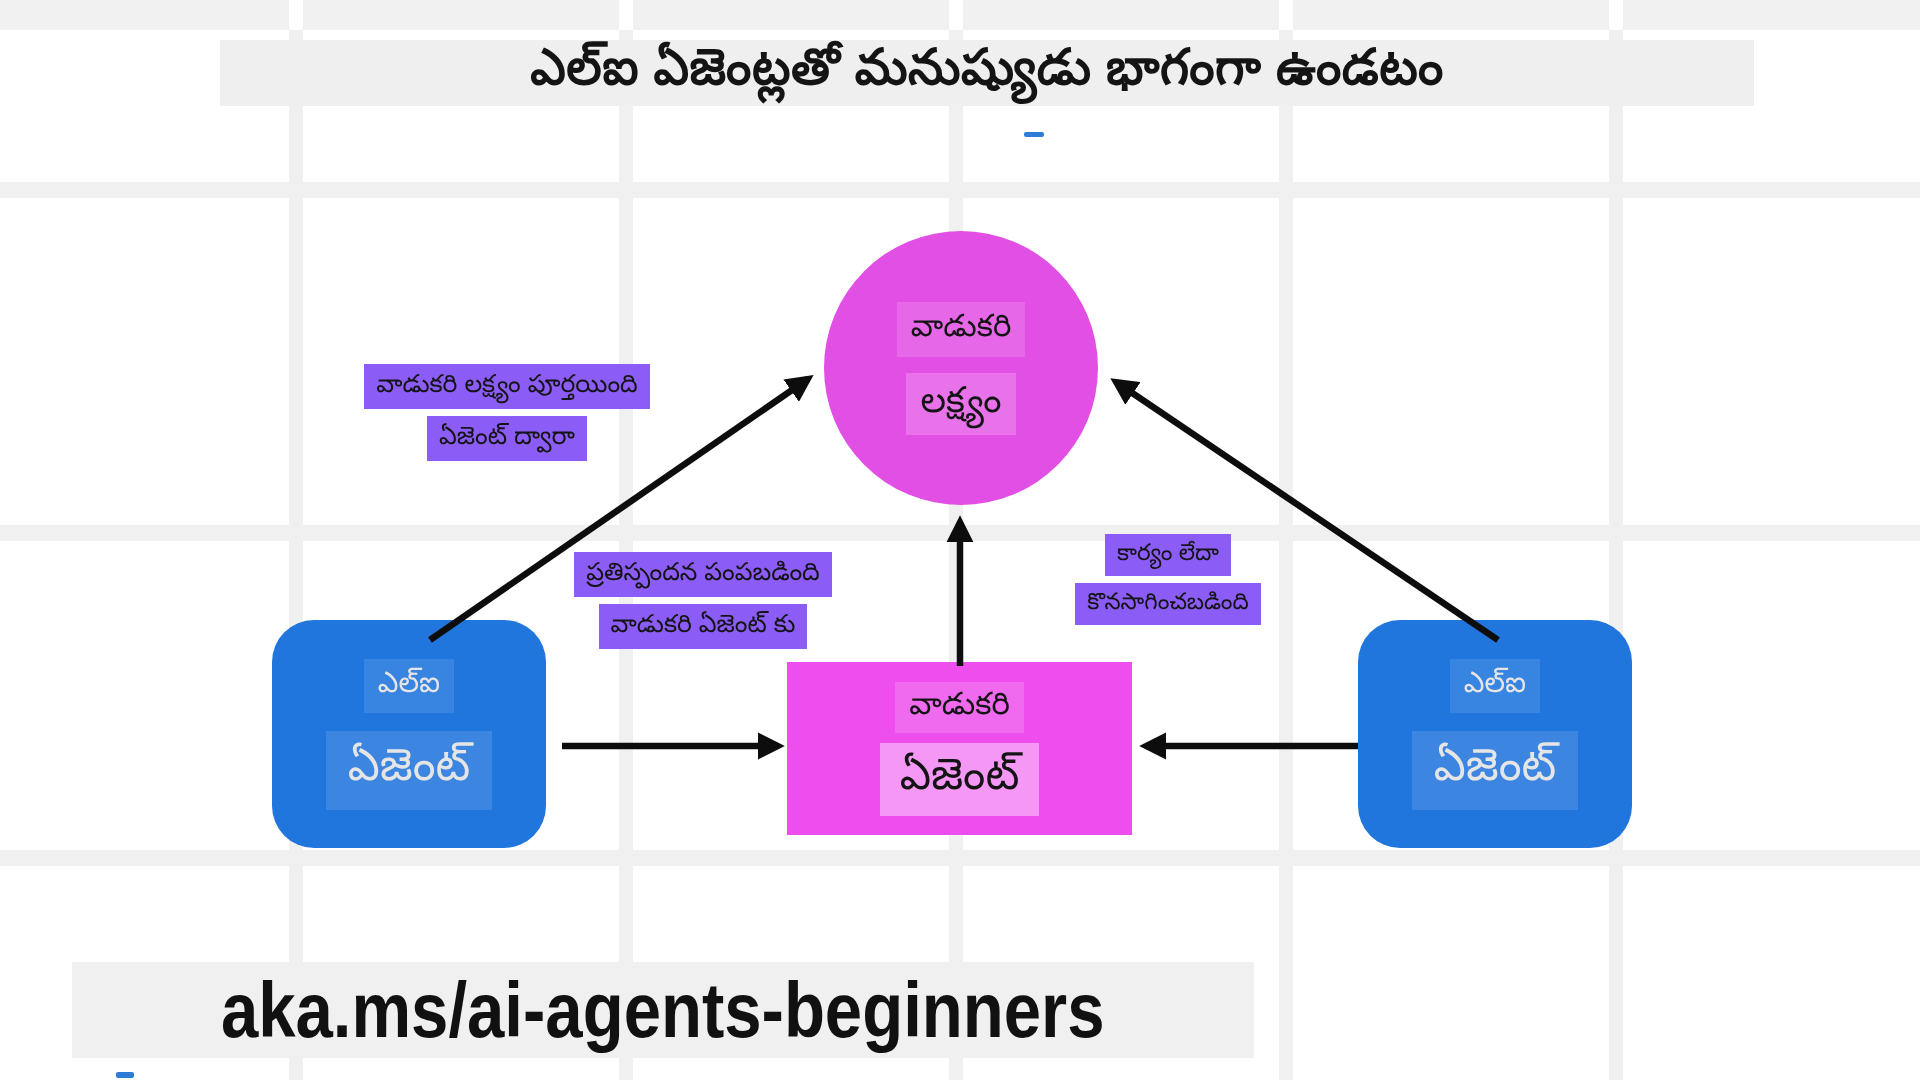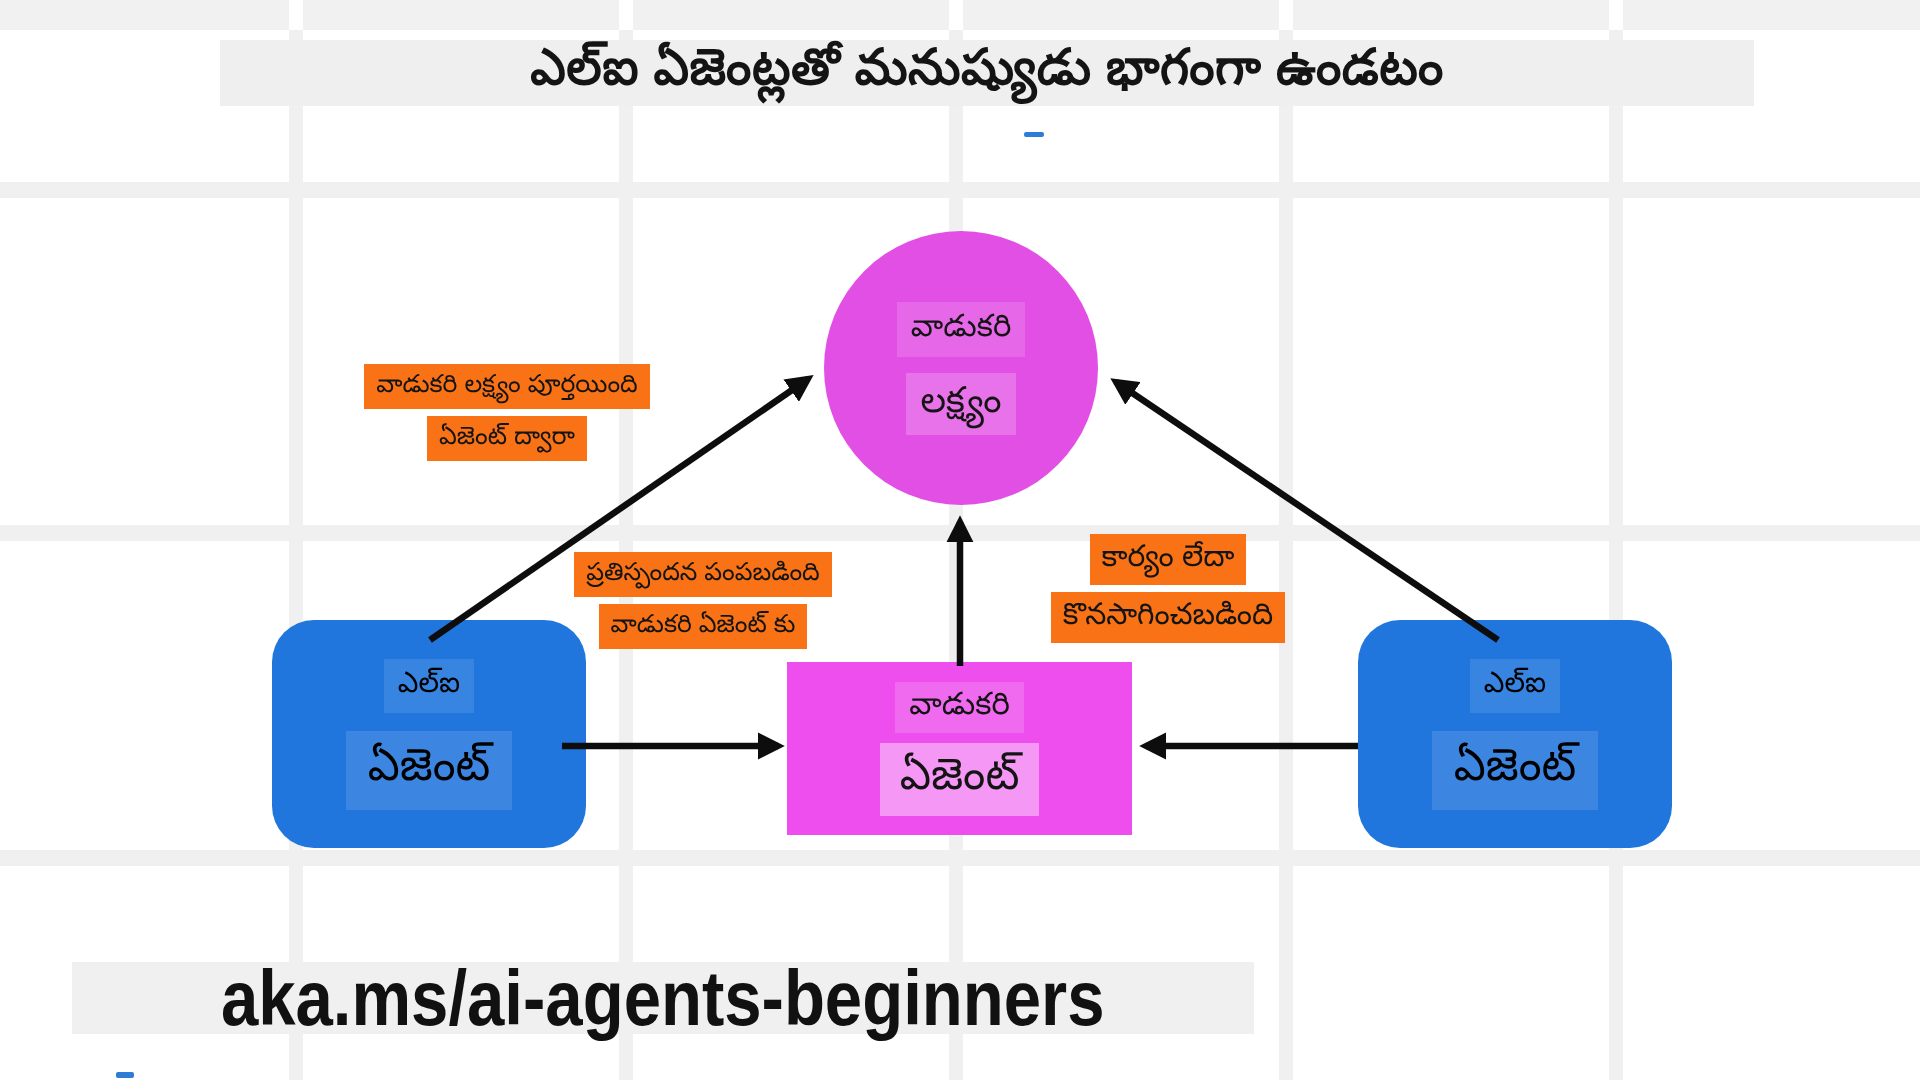--- a/index.html
+++ b/index.html
@@ -23,43 +23,43 @@
   .dash-bottom{left:116px;top:1072px;width:18px;height:6px;}
   
   .goal-circle{
     position:absolute;left:824px;top:231px;width:274px;height:274px;border-radius:50%;
     display:flex;flex-direction:column;align-items:center;justify-content:center;gap:16px;
   }
   .goal-circle .l1{font-size:31px;padding:6px 14px;background:rgba(255,255,255,0.14);}
   .goal-circle .l2{font-size:36px;padding:6px 14px;background:rgba(255,255,255,0.20);}
   
   .agent-box{
-    position:absolute;top:620px;width:314px;height:228px;border-radius:42px;color:#000000;
+    position:absolute;top:620px;width:274px;height:228px;border-radius:42px;color:#e5e5e5;
     display:flex;flex-direction:column;align-items:center;justify-content:center;gap:18px;
   }
   .agent-box.left{left:272px;}
   .agent-box.right{left:1358px;}
   .agent-box .l1{font-size:29px;padding:7px 14px;background:rgba(255,255,255,0.10);}
   .agent-box .l2{font-size:45px;padding:8px 22px;background:rgba(255,255,255,0.12);}
   
   .user-agent{
     position:absolute;left:787px;top:662px;width:345px;height:173px;
     display:flex;flex-direction:column;align-items:center;justify-content:center;gap:10px;
   }
   .user-agent .l1{font-size:31px;padding:4px 14px;background:rgba(255,255,255,0.16);}
   .user-agent .l2{font-size:44px;padding:6px 20px;background:rgba(255,255,255,0.42);}
   
   .note{position:absolute;display:flex;flex-direction:column;align-items:center;gap:7px;}
-  .note span{background:#f97316;padding:5px 12px;white-space:nowrap;}
+  .note span{background:#8b5cf6;padding:5px 12px;white-space:nowrap;}
   .note-goal-completed{left:313px;top:364px;width:388px;font-size:25px;}
   .note-response-sent{left:570px;top:552px;width:266px;font-size:25px;}
-  .note-task-forwarded{left:1046px;top:534px;width:244px;font-size:30px;}
+  .note-task-forwarded{left:1046px;top:534px;width:244px;font-size:23px;}
   
   .footer-bar{
-    position:absolute;left:72px;top:962px;width:1182px;height:72px;background:#f0f0f0;
+    position:absolute;left:72px;top:962px;width:1182px;height:96px;background:#f0f0f0;
     display:flex;align-items:center;justify-content:center;
   }
   .footer-text{
     font-size:78px;font-weight:600;color:#111111;white-space:nowrap;
     transform:scaleX(0.86);transform-origin:center center;
   }
   
   svg.arrows{position:absolute;left:0;top:0;pointer-events:none;}
 </style>
 </head>

